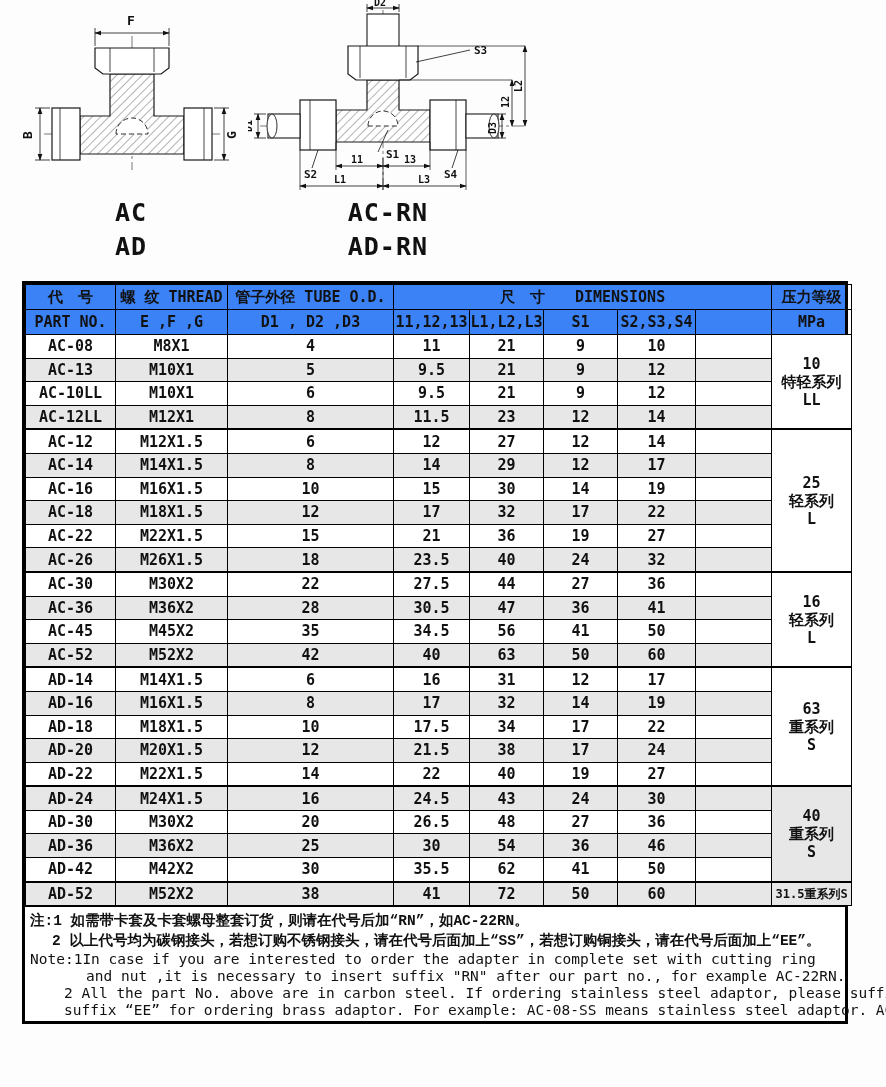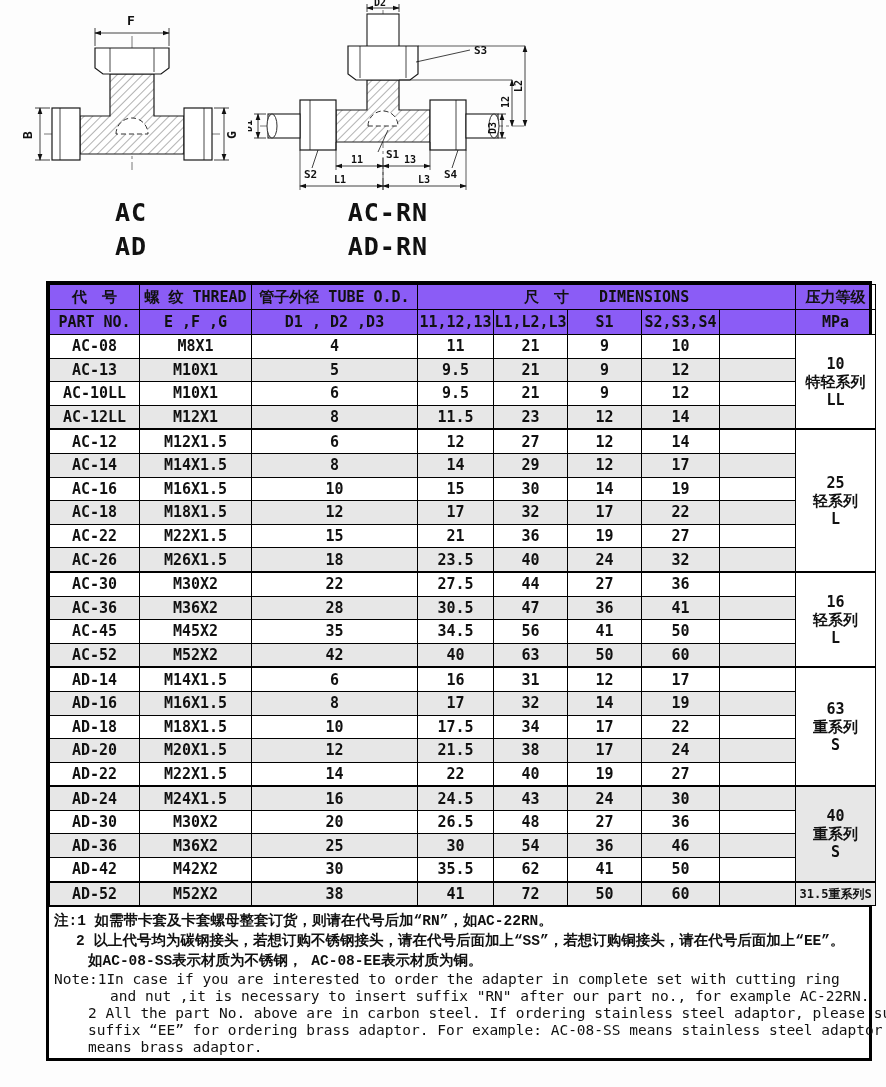--- a/index.html
+++ b/index.html
@@ -15,22 +15,22 @@
     position:absolute;text-align:center;font-family:"DejaVu Sans Mono",monospace;
     font-weight:bold;font-size:25px;line-height:34px;letter-spacing:1px;
   }
   #cap1{left:96px;top:196px;width:70px;}
   #cap2{left:298px;top:196px;width:130px;text-align:right;}
   .titleblock{position:absolute;left:628px;top:106px;}
   .title-cn{font-size:22px;font-weight:bold;letter-spacing:2px;}
   .title-en{font-family:"DejaVu Sans Mono",monospace;font-size:18px;font-weight:bold;margin-top:14px;letter-spacing:1px;}
 
   .table-wrap{
-    position:absolute;left:46px;top:281px;width:826px;
-    border:3px solid #000;background:#8b5cf6;box-sizing:border-box;
+    position:absolute;left:22px;top:281px;width:826px;
+    border:3px solid #000;background:#3b82f6;box-sizing:border-box;
   }
   table{border-collapse:collapse;table-layout:fixed;width:100%;}
   th,td{
     border:1.4px solid #000;text-align:center;vertical-align:middle;
     padding:0;overflow:hidden;white-space:nowrap;
     font-family:"DejaVu Sans Mono","Liberation Sans",monospace;
   }
   thead th{height:24px;font-size:15px;font-weight:bold;}
   thead tr:first-child th{border-bottom-width:1.8px;}
   tbody td{height:22.6px;font-size:15px;font-weight:bold;background:#fff;}
@@ -480,22 +480,20 @@
             <td></td>
             <td rowspan="1" class="pressure-cell compact">
               <div>31.5重系列S</div>
             </td>
           </tr>
         </tbody>
     </table>
     <div class="notes">
         <div class="note-line cn ind0">注:1 如需带卡套及卡套螺母整套订货，则请在代号后加“RN”，如AC-22RN。</div>
         <div class="note-line cn ind1">2 以上代号均为碳钢接头，若想订购不锈钢接头，请在代号后面加上“SS”，若想订购铜接头，请在代号后面加上“EE”。</div>
-        <div class="note-line cn ind2">如AC-08-SS表示材质为不锈钢， AC-08-EE表示材质为铜。</div>
         <div class="note-line en ind0">Note:1In case if you are interested to order the adapter in complete set with cutting ring</div>
         <div class="note-line en ind3">and nut ,it is necessary to insert suffix "RN" after our part no., for example AC-22RN.</div>
         <div class="note-line en ind2">2 All the part No. above are in carbon steel. If ordering stainless steel adaptor, please suffix “SS” .And</div>
         <div class="note-line en ind2">suffix “EE” for ordering brass adaptor. For example: AC-08-SS  means stainless steel adaptor. AC-08-EE</div>
-        <div class="note-line en ind2">means brass adaptor.</div>
       </div>
   </div>
 
 </div>
 
 </body></html>

